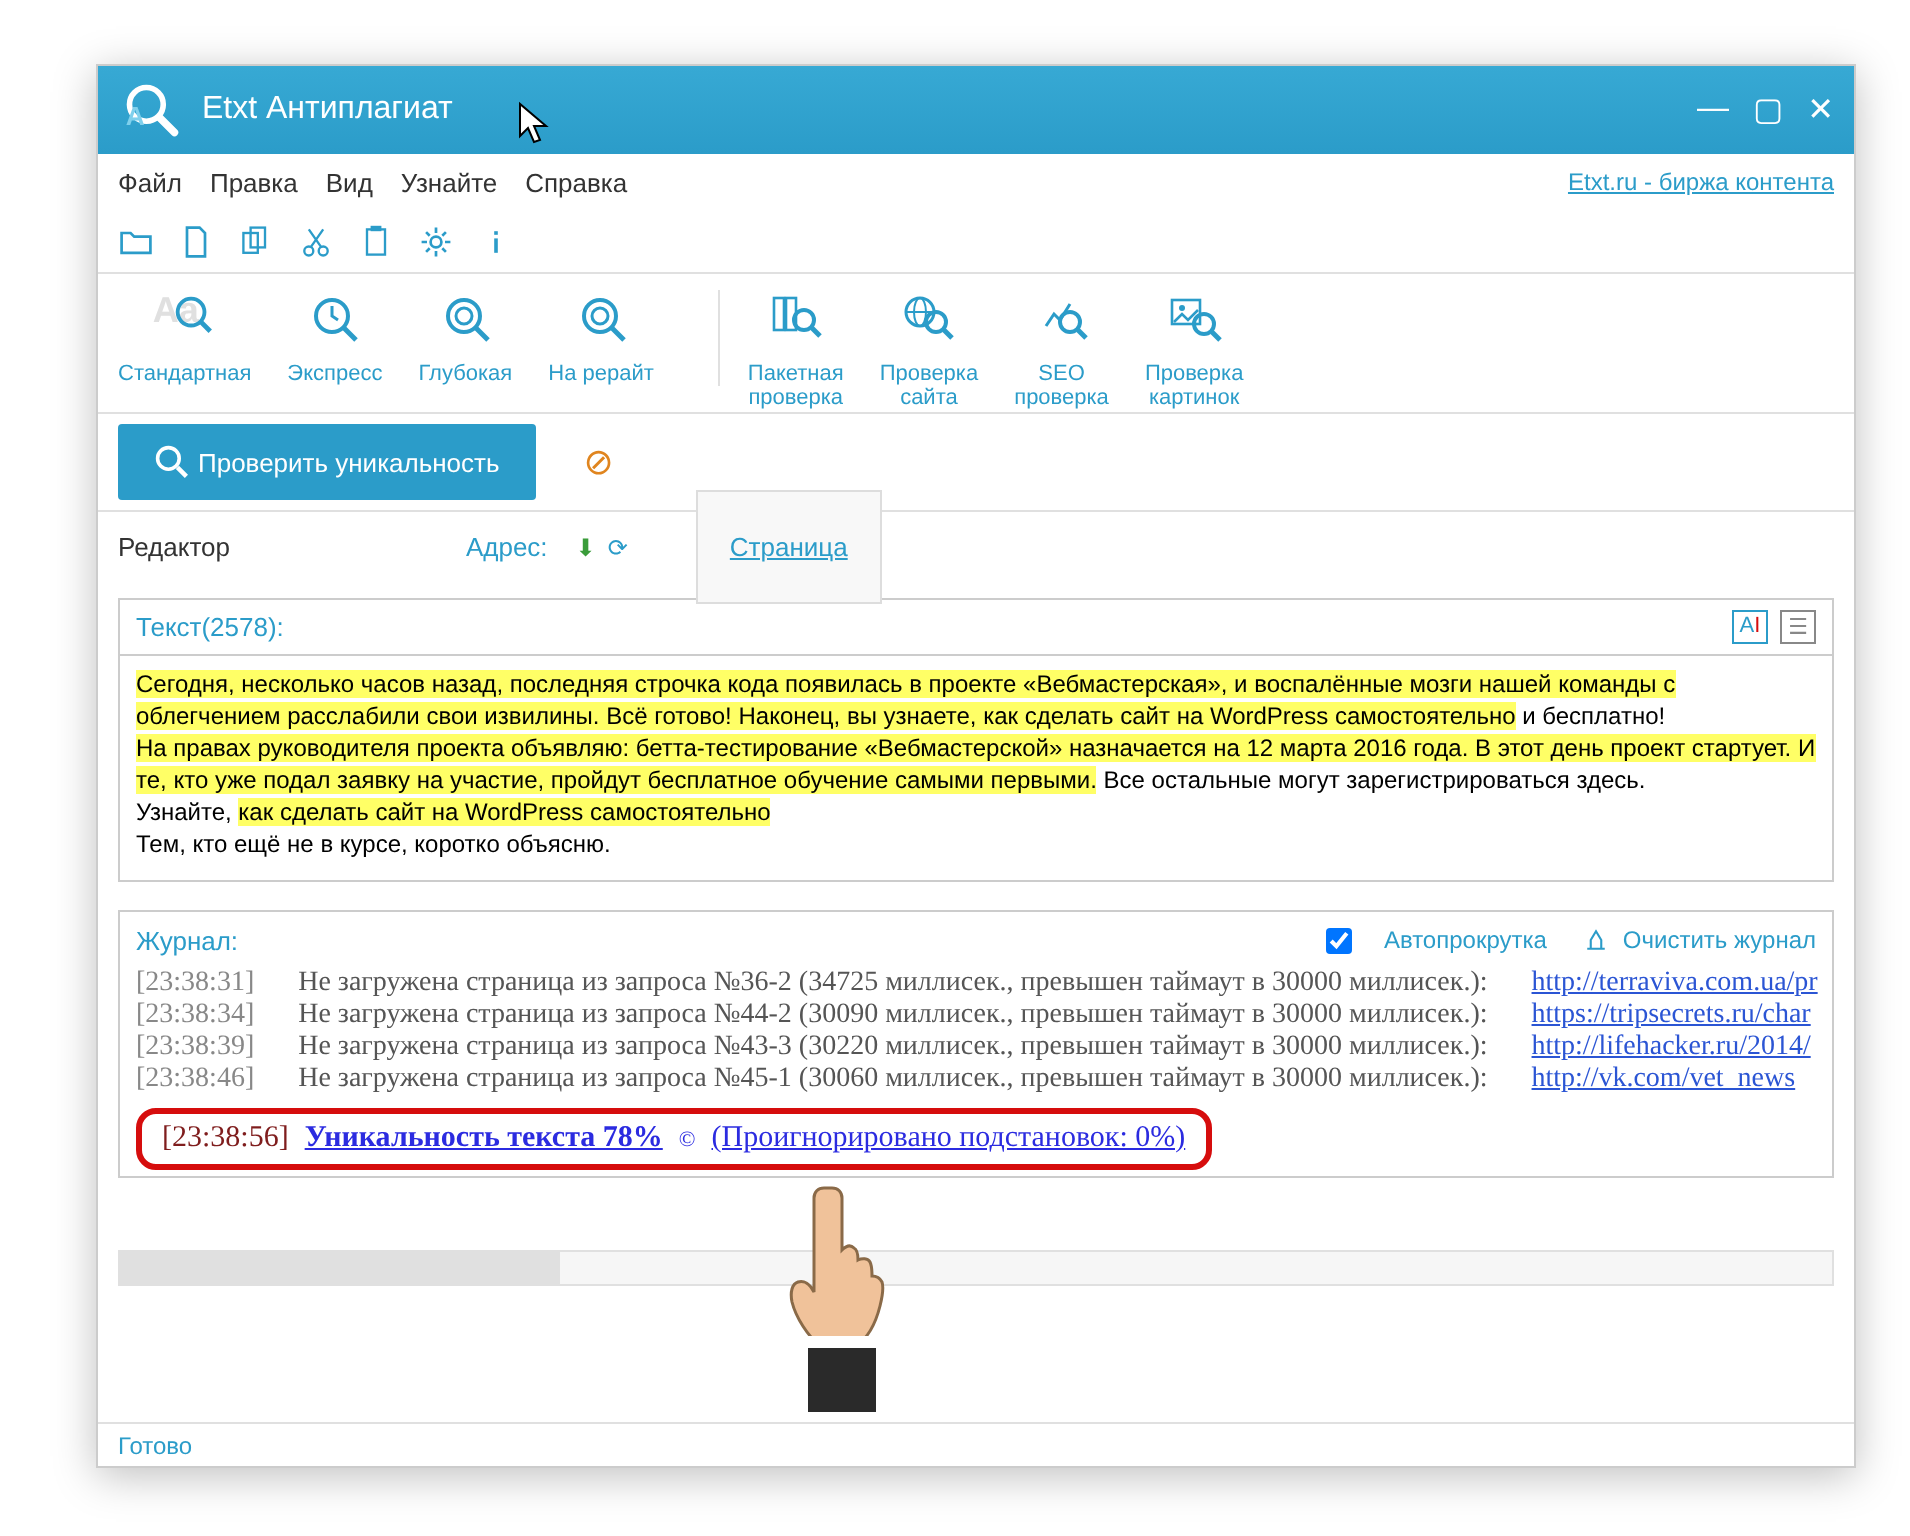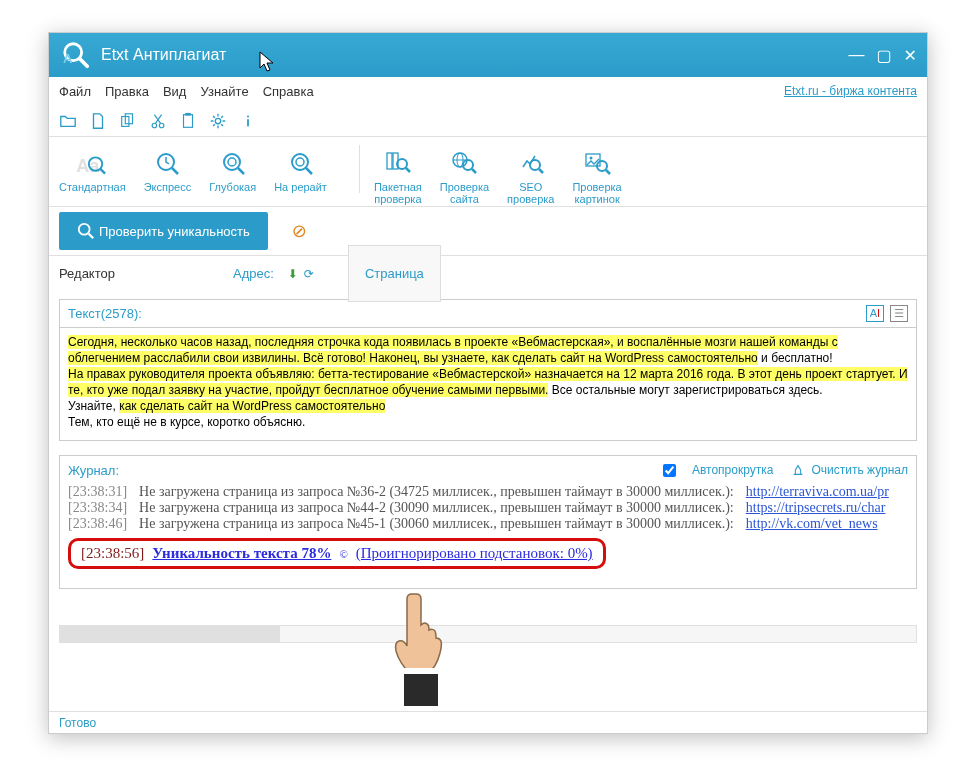--- a/index.html
+++ b/index.html
@@ -12,45 +12,45 @@
 .win-controls { display: flex; gap: 12px; align-items: center; }
 .win-controls span { cursor: pointer; font-size: 16px; }
 .menubar { height: 28px; background: #fff; display: flex; align-items: center; padding: 0 10px; gap: 14px; font-size: 13px; color: #333; }
 .menubar-item { cursor: pointer; }
 .menubar-spacer { flex: 1; }
 .menubar-link { color: #2b9cc9; text-decoration: underline; font-size: 12px; }
 .toolbar1 { height: 32px; background: #fff; display: flex; align-items: center; padding: 0 10px; gap: 12px; border-bottom: 1px solid #e0e0e0; }
 .tool-icon { width: 18px; height: 18px; cursor: pointer; color: #2b9cc9; }
 .toolbar2 { height: 70px; background: #fff; display: flex; align-items: flex-start; padding: 8px 10px; border-bottom: 1px solid #e0e0e0; }
 .mode-btn { display: flex; flex-direction: column; align-items: center; margin-right: 18px; cursor: pointer; font-size: 11px; color: #2b9cc9; }
-.mode-btn .icon-circle { width: 32px; height: 32px; display: flex; align-items: flex-end; justify-content: center; margin-bottom: 4px; }
+.mode-btn .icon-circle { width: 32px; height: 32px; display: flex; align-items: flex-start; justify-content: center; margin-bottom: 4px; }
 .mode-btn.std .icon-text { font-size: 18px; color: #e0e0e0; font-weight: bold; }
 .divider-v { width: 1px; height: 48px; background: #e0e0e0; margin: 0 14px; }
 .actionbar { height: 48px; background: #fff; display: flex; align-items: center; padding: 0 10px; }
 .check-btn { background: #2b9cc9; color: #fff; border: none; padding: 10px 18px; font-size: 13px; display: flex; align-items: center; gap: 4px; cursor: pointer; border-radius: 2px; }
 .stop-icon { margin-left: 24px; color: #e0851f; font-size: 18px; cursor: pointer; }
 .address-row { height: 36px; background: #fff; display: flex; align-items: center; padding: 0 10px; gap: 14px; border-top: 1px solid #e0e0e0; }
 .editor-tab { font-size: 13px; color: #333; }
 .addr-label { font-size: 13px; color: #2b9cc9; }
 .addr-input { flex: 0 0 240px; height: 22px; border: 1px solid #ddd; padding: 0 6px; font-size: 12px; color: #888; }
 .addr-icons { display: flex; gap: 6px; color: #2b9cc9; }
-.page-tab { margin-left: 20px; border: 1px solid #ddd; padding: 20px 16px; font-size: 13px; color: #2b9cc9; background: #f8f8f8; }
+.page-tab { margin-left: 20px; border: 1px solid #ddd; padding: 20px 16px; font-size: 13px; color: #2b9cc9; background: #f8f8f8; text-decoration: underline; }
 .editor-block { margin: 8px 10px 0 10px; border: 1px solid #ccc; }
 .editor-head { height: 28px; display: flex; align-items: center; padding: 0 8px; color: #2b9cc9; font-size: 13px; border-bottom: 1px solid #ccc; }
 .editor-head-spacer { flex: 1; }
 .editor-head-icons { display: flex; gap: 6px; }
 .editor-body { padding: 6px 8px; font-size: 12px; line-height: 16px; color: #000; height: 112px; overflow: hidden; }
 .hl { background: #ffff66; }
 .log-block { margin: 14px 10px 0 10px; border: 1px solid #ccc; }
 .log-head { height: 28px; display: flex; align-items: center; padding: 0 8px; color: #2b9cc9; font-size: 13px; }
 .log-head .spacer { flex: 1; }
 .log-head label { display: flex; align-items: center; gap: 16px; color: #2b9cc9; font-size: 12px; margin-right: 18px; }
 .clear-log { color: #2b9cc9; font-size: 12px; display: flex; align-items: center; gap: 6px; cursor: pointer; }
 .log-body { height: 104px; overflow: hidden; padding: 0 8px; font-family: "Times New Roman", serif; font-size: 14px; position: relative; }
-.log-line { display: flex; gap: 12px; color: #555; white-space: nowrap; }
+.log-line { display: flex; gap: 22px; color: #555; white-space: nowrap; }
 .log-time { color: #888; }
 .log-link { color: #2b55d4; text-decoration: underline; }
 .result-box { border: 3px solid #d60d0d; border-radius: 10px; padding: 4px 10px; margin-top: 6px; display: flex; gap: 8px; align-items: center; font-size: 15px; width: fit-content; }
 .result-box .rt { color: #7f1d1d; }
 .result-box .rlink { color: #2b2be0; text-decoration: underline; font-weight: bold; }
 .result-box .rcopy { color: #2b2be0; font-size: 11px; vertical-align: super; }
 .result-box .rignore { color: #2b2be0; text-decoration: underline; }
 .scrollbar-area { margin: 36px 10px 0 10px; height: 18px; background: #f6f6f6; border: 1px solid #e0e0e0; }
 .scrollbar-area .thumb { width: 220px; height: 100%; background: #e0e0e0; }
 .statusbar { position: absolute; bottom: 0; left: 0; right: 0; height: 22px; background: #fff; border-top: 1px solid #e0e0e0; padding: 0 10px; font-size: 12px; color: #2b9cc9; display: flex; align-items: center; }
@@ -271,20 +271,25 @@
           <span class="log-time">[23:38:31]</span>
           <span>Не загружена страница из запроса №36-2 (34725 миллисек., превышен таймаут в 30000 миллисек.):</span> 
           <a class="log-link">http://terraviva.com.ua/pr</a>
         </div>
       <div class="log-line">
           <span class="log-time">[23:38:34]</span>
           <span>Не загружена страница из запроса №44-2 (30090 миллисек., превышен таймаут в 30000 миллисек.):</span> 
           <a class="log-link">https://tripsecrets.ru/char</a>
         </div>
       <div class="log-line">
+          <span class="log-time">[23:38:39]</span>
+          <span>Не загружена страница из запроса №43-3 (30220 миллисек., превышен таймаут в 30000 миллисек.):</span> 
+          <a class="log-link">http://lifehacker.ru/2014/</a>
+        </div>
+      <div class="log-line">
           <span class="log-time">[23:38:46]</span>
           <span>Не загружена страница из запроса №45-1 (30060 миллисек., превышен таймаут в 30000 миллисек.):</span> 
           <a class="log-link">http://vk.com/vet_news</a>
         </div>
       <div class="result-box">
         <span class="rt">[23:38:56]</span>
         <a class="rlink">Уникальность текста 78%</a>
           <span class="rcopy">©</span>
         <a class="rignore">(Проигнорировано подстановок: 0%)</a>
       </div>

